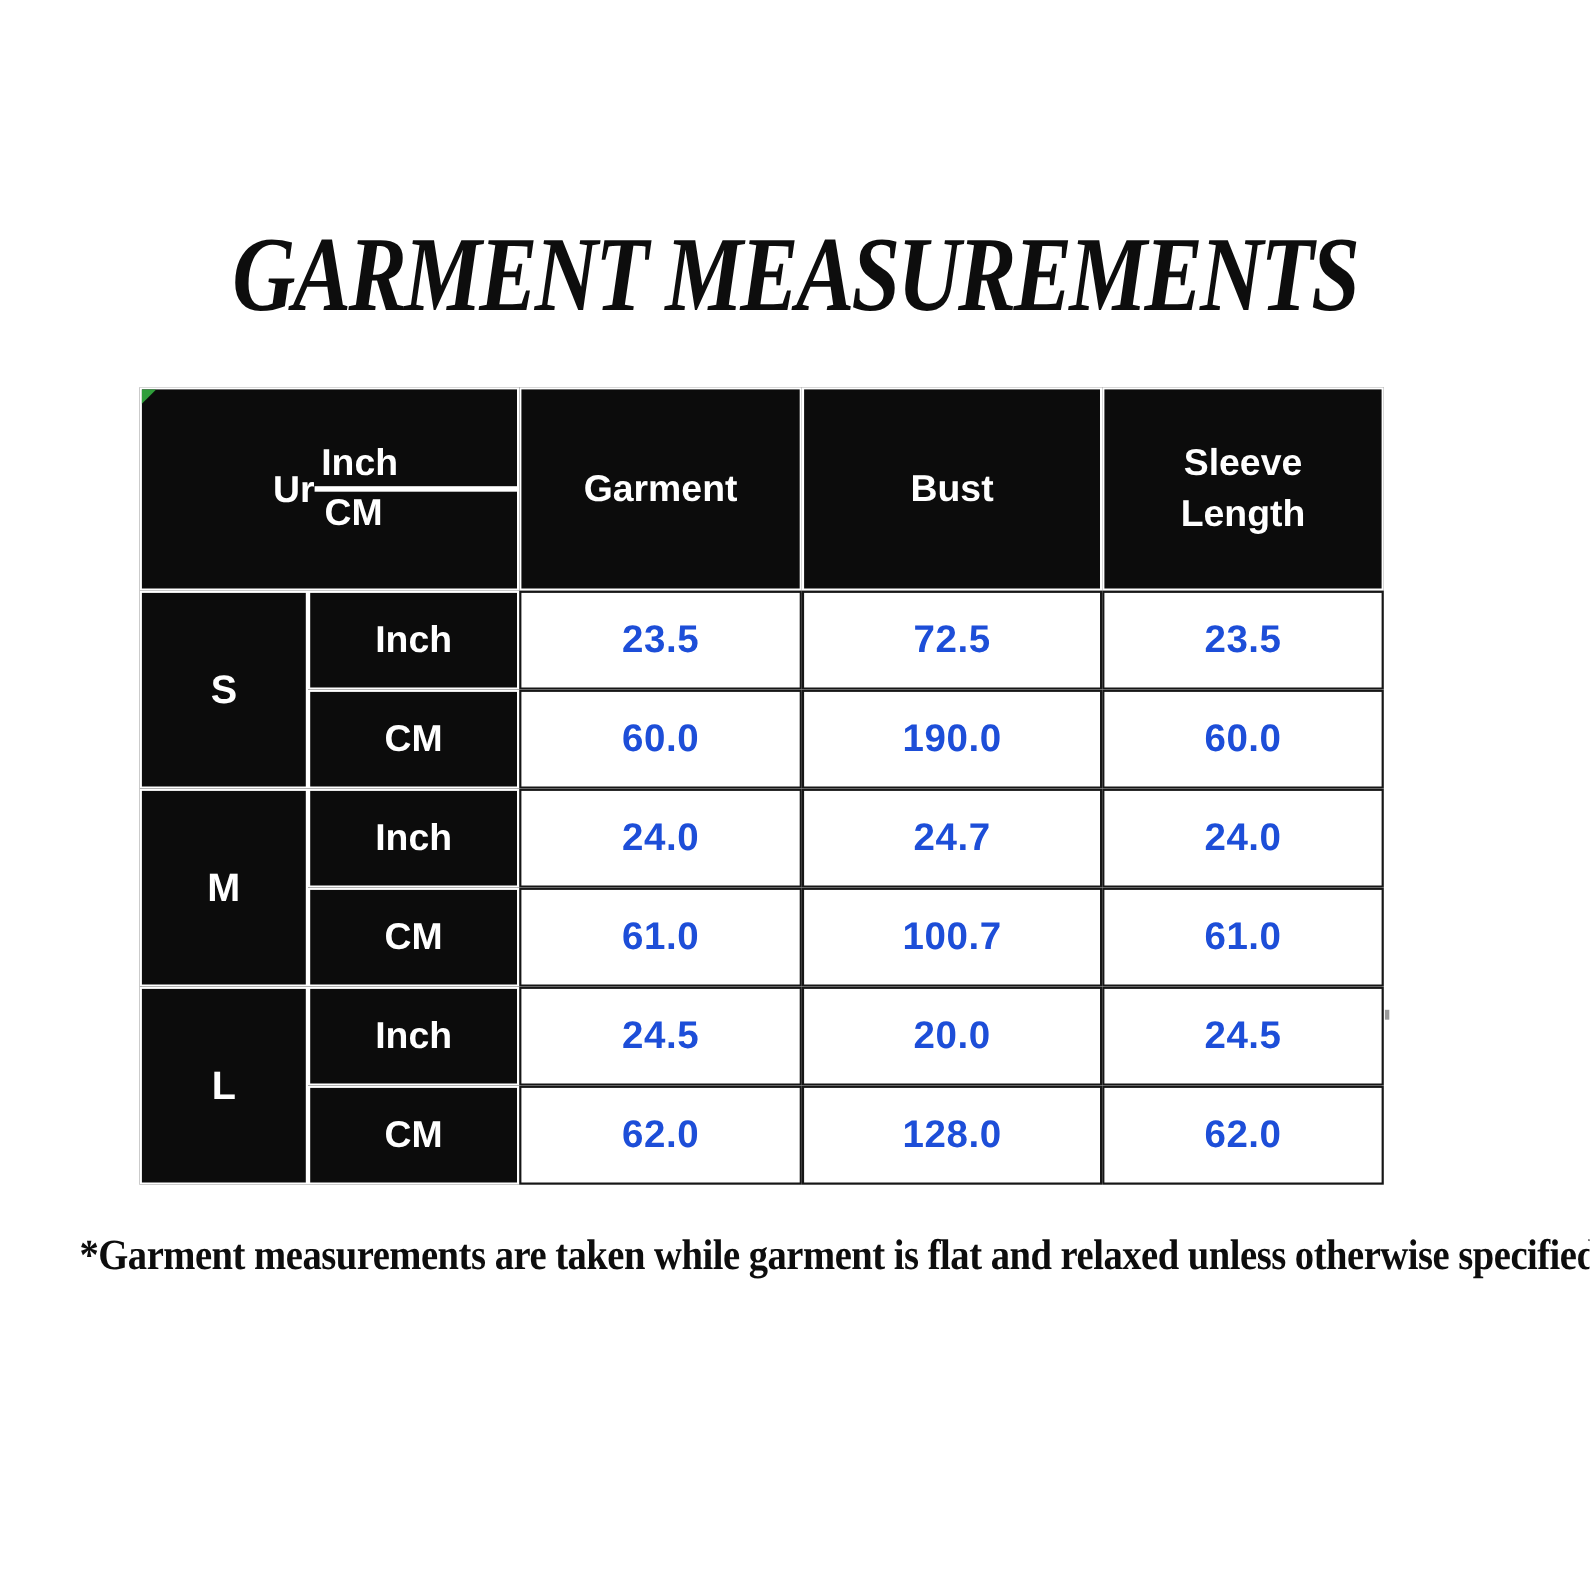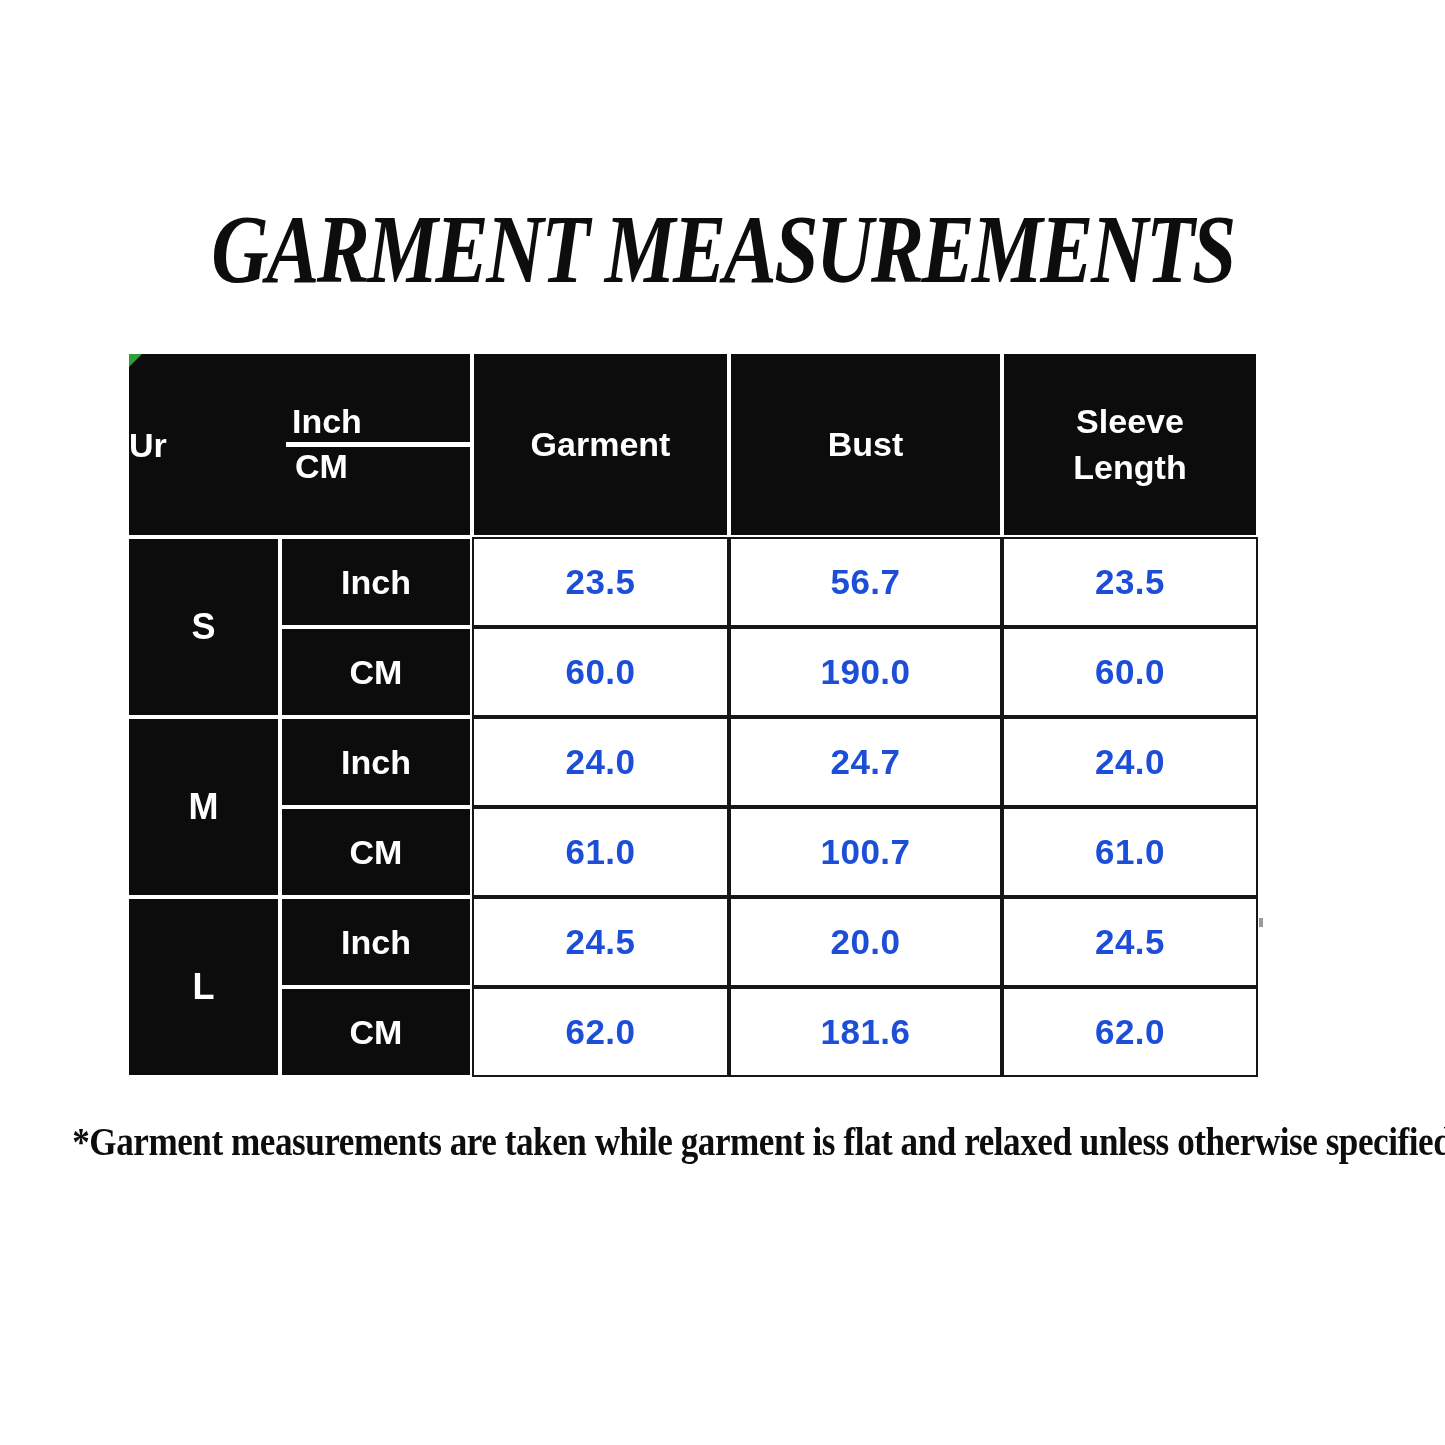--- a/index.html
+++ b/index.html
@@ -30,21 +30,21 @@
   tr.brow{height:90px;}
   td.cb{background:#0c0c0c;color:#ffffff;border:2px solid #ffffff;font-size:34px;}
   td.cw{background:#ffffff;color:#1d4ed8;border:2px solid #161616;font-size:35px;letter-spacing:0.5px;}
   td.size-cell{font-size:36px;}
   
   td.unit-cell{position:relative;}
   .corner-triangle{
     position:absolute;top:0;left:0;width:0;height:0;
     border-top:13px solid #2f9e3a;border-right:13px solid transparent;
   }
-  .unit-wrap{display:flex;align-items:center;justify-content:space-between;height:100%;}
+  .unit-wrap{display:flex;align-items:center;justify-content:flex-end;height:100%;}
   .unit-partial{font-size:34px;line-height:1;}
   .frac{width:184px;display:flex;flex-direction:column;align-items:flex-start;}
   .frac-top{padding-left:6px;font-size:34px;line-height:1.05;}
   .frac-line{width:100%;height:5px;background:#ffffff;margin:2px 0;}
   .frac-bottom{padding-left:9px;font-size:34px;line-height:1.05;}
   .sleeve-span{display:inline-block;width:152px;line-height:1.35;}
   
   .footnote{
     position:absolute;top:1119px;left:0;width:100%;
     text-align:center;white-space:nowrap;
@@ -86,21 +86,21 @@
       <td class="cb">Bust</td>
       <td class="cb">
         <span class="sleeve-span">Sleeve Length</span>
       </td>
     </tr>
 
     <tr class="brow">
       <td rowspan="2" class="cb size-cell">S</td>
       <td class="cb">Inch</td>
       <td class="cw">23.5</td>
-      <td class="cw">56.7</td>
+      <td class="cw">72.5</td>
       <td class="cw">23.5</td>
     </tr>
     <tr class="brow">
       <td class="cb">CM</td>
       <td class="cw">60.0</td>
       <td class="cw">190.0</td>
       <td class="cw">60.0</td>
     </tr>
 
     <tr class="brow">
@@ -120,21 +120,21 @@
     <tr class="brow">
       <td rowspan="2" class="cb size-cell">L</td>
       <td class="cb">Inch</td>
       <td class="cw">24.5</td>
       <td class="cw">20.0</td>
       <td class="cw">24.5</td>
     </tr>
     <tr class="brow">
       <td class="cb">CM</td>
       <td class="cw">62.0</td>
-      <td class="cw">181.6</td>
+      <td class="cw">128.0</td>
       <td class="cw">62.0</td>
     </tr>
   </tbody>
 </table>
 
 <div class="stray-mark"></div>
 
 <div class="footnote">*Garment measurements are taken while garment is flat and relaxed unless otherwise specified</div>
 
 </body></html>

